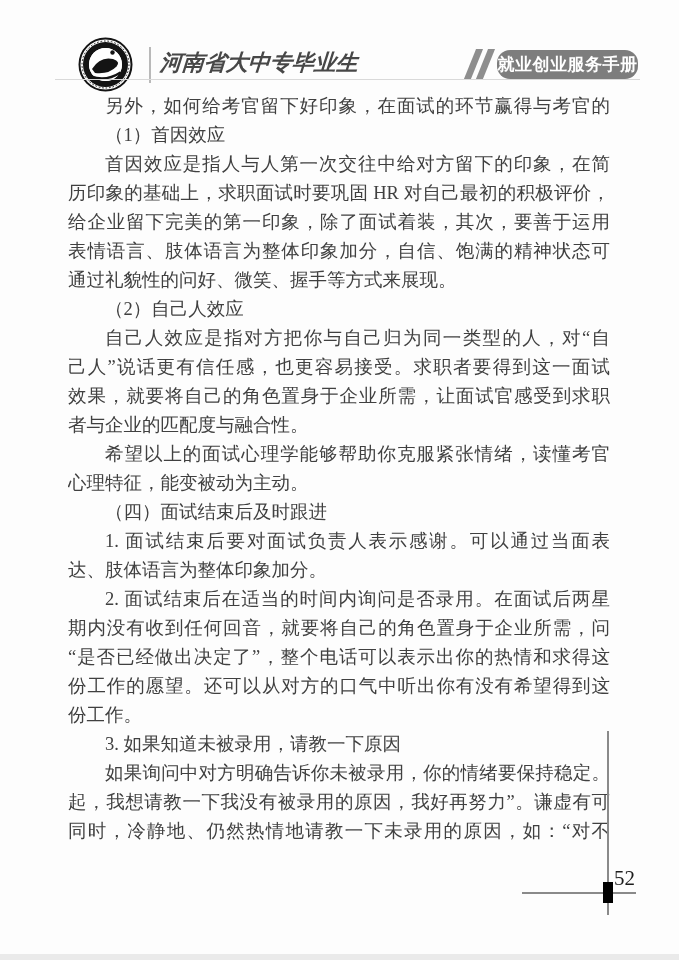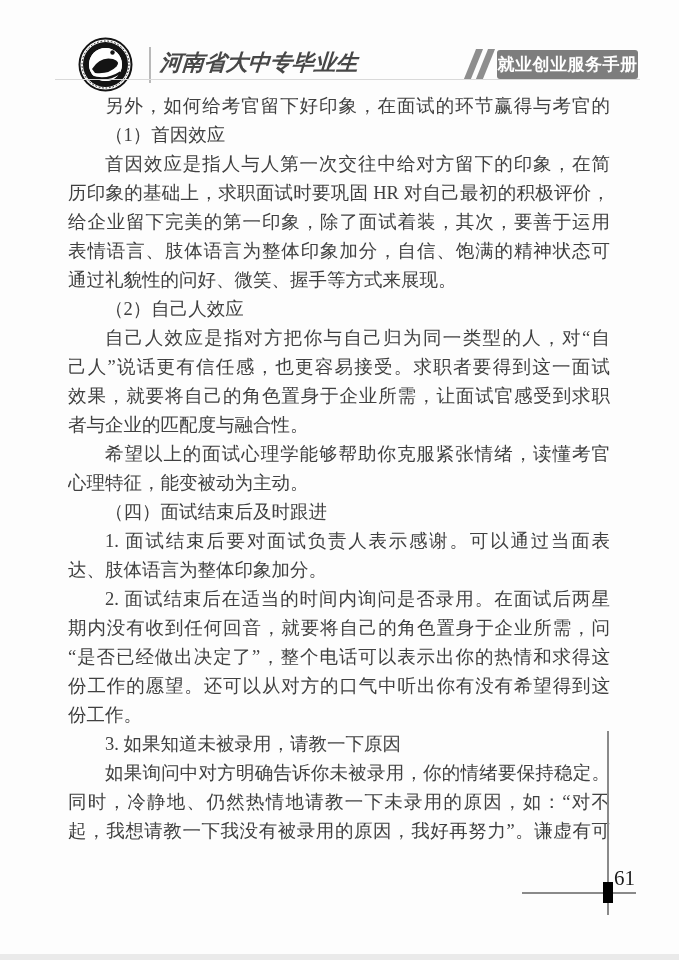--- a/index.html
+++ b/index.html
@@ -35,21 +35,21 @@
   .slash {
     position: absolute; top: 49px;
     width: 7px; height: 30px; background: #8e8e8e;
     transform: skewX(-22deg);
   }
   .slash1 { left: 470px; }
   .slash2 { left: 482px; }
   .banner {
     position: absolute; left: 497px; top: 50px;
     width: 141px; height: 29px;
-    background: #7d7d7d; border-radius: 3px;
+    background: #7d7d7d; border-radius: 13px;
     color: #ffffff; font-size: 17px; font-weight: bold;
     font-family: "Liberation Sans", sans-serif;
     letter-spacing: 0.5px;
     display: flex; align-items: center; justify-content: center;
     white-space: nowrap;
   }
 
   
   .body-text {
     position: absolute; left: 68px; top: 92px;
@@ -127,23 +127,23 @@
       <div class="line indent kai">（四）面试结束后及时跟进</div>
       <div class="line indent justify">1. 面试结束后要对面试负责人表示感谢。可以通过当面表</div>
       <div class="line">达、肢体语言为整体印象加分。</div>
       <div class="line indent justify">2. 面试结束后在适当的时间内询问是否录用。在面试后两星</div>
       <div class="line justify">期内没有收到任何回音，就要将自己的角色置身于企业所需，问他：</div>
       <div class="line justify">“是否已经做出决定了”，整个电话可以表示出你的热情和求得这</div>
       <div class="line justify">份工作的愿望。还可以从对方的口气中听出你有没有希望得到这</div>
       <div class="line">份工作。</div>
       <div class="line indent">3. 如果知道未被录用，请教一下原因</div>
       <div class="line indent justify">如果询问中对方明确告诉你未被录用，你的情绪要保持稳定。</div>
+      <div class="line justify">起，我想请教一下我没有被录用的原因，我好再努力”。谦虚有可</div>
       <div class="line justify">同时，冷静地、仍然热情地请教一下未录用的原因，如：“对不</div>
-      <div class="line justify">起，我想请教一下我没有被录用的原因，我好再努力”。谦虚有可</div>
     </div>
 
   <div class="vline"></div>
   <div class="hline"></div>
   <div class="page-tab"></div>
-  <div class="pagenum">61</div>
+  <div class="pagenum">52</div>
 
   <div class="bottom-edge"></div>
 </div>
 
 </body></html>

